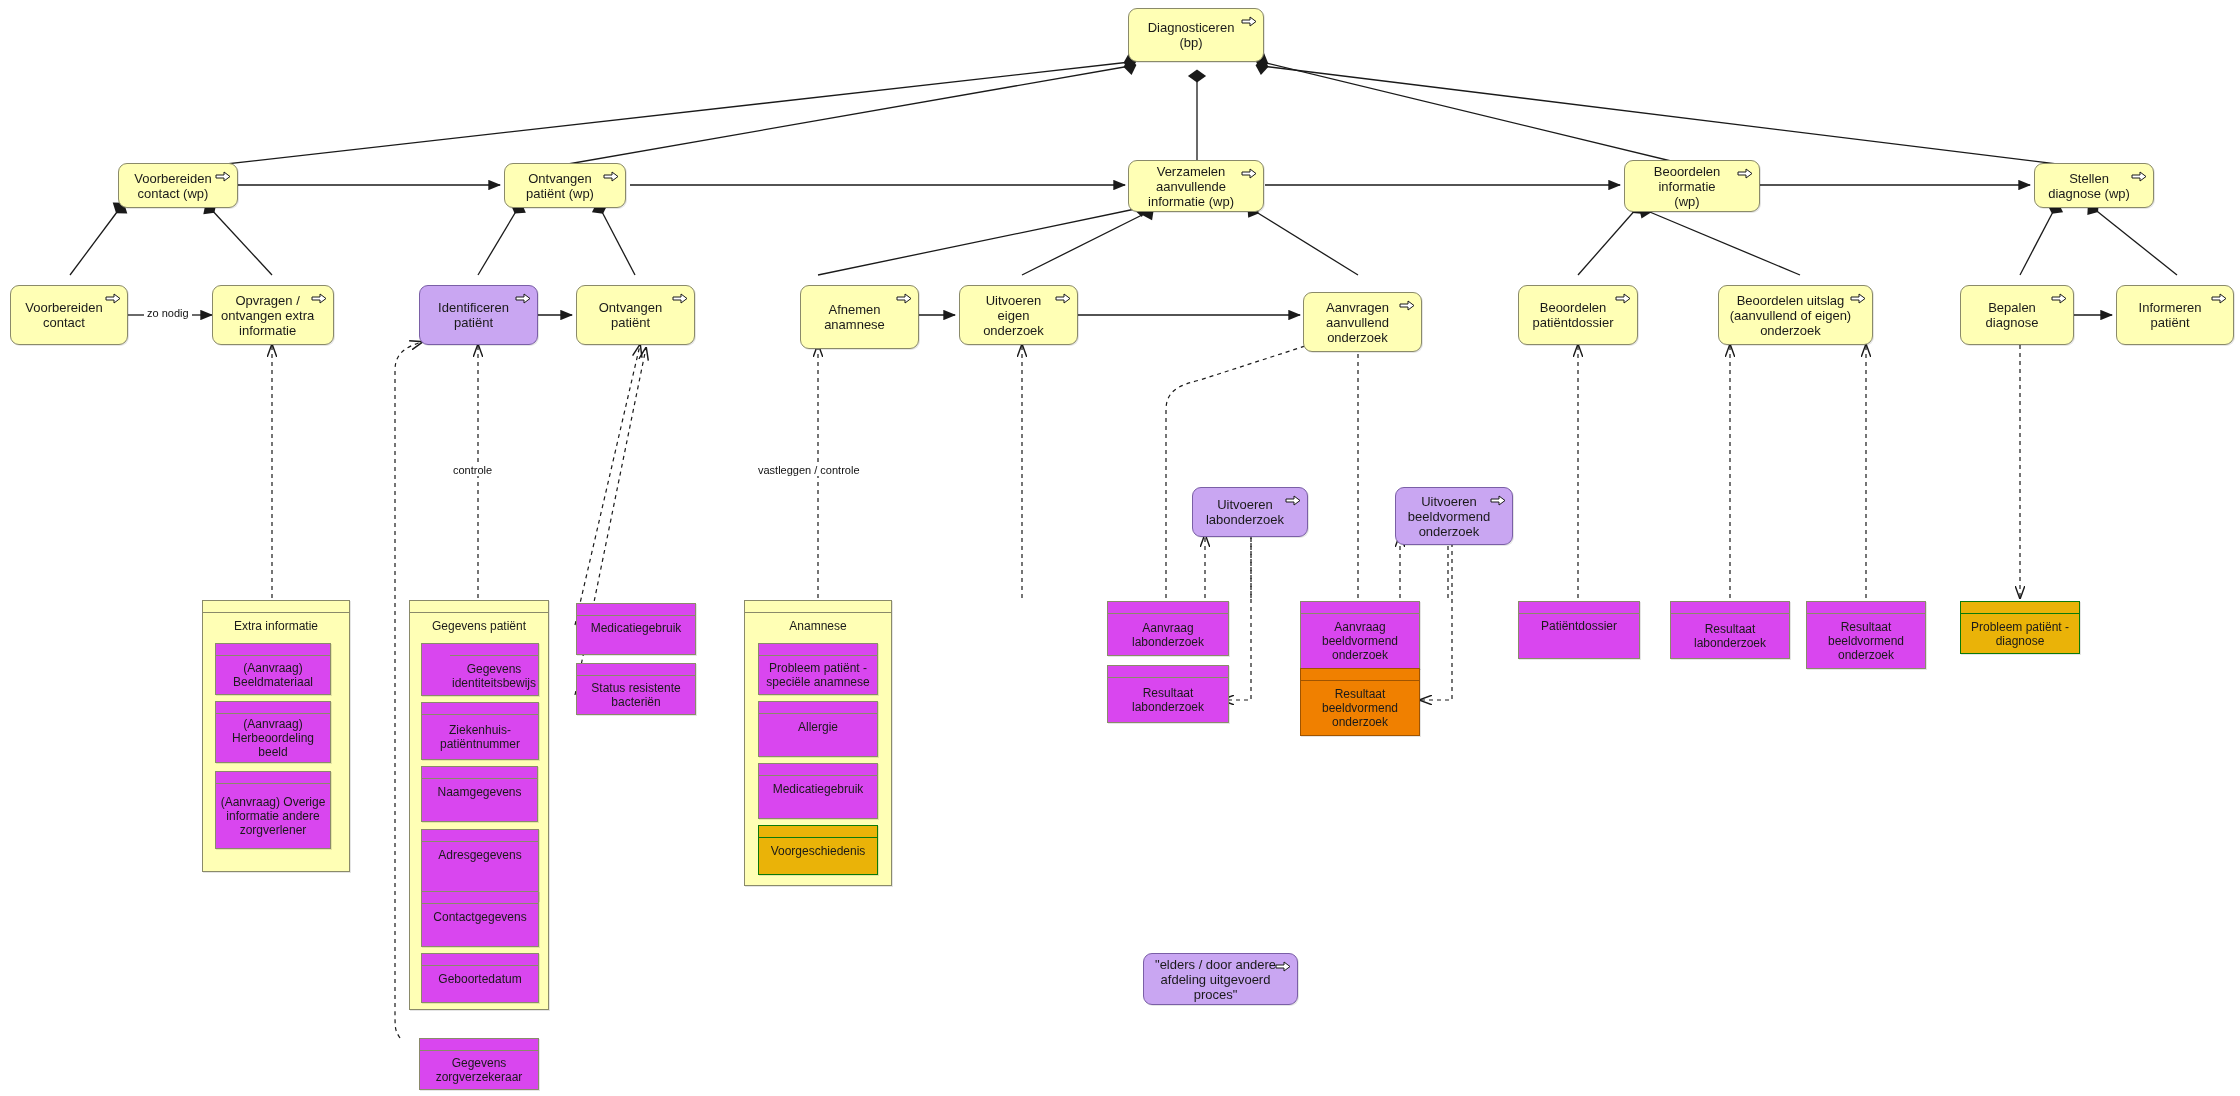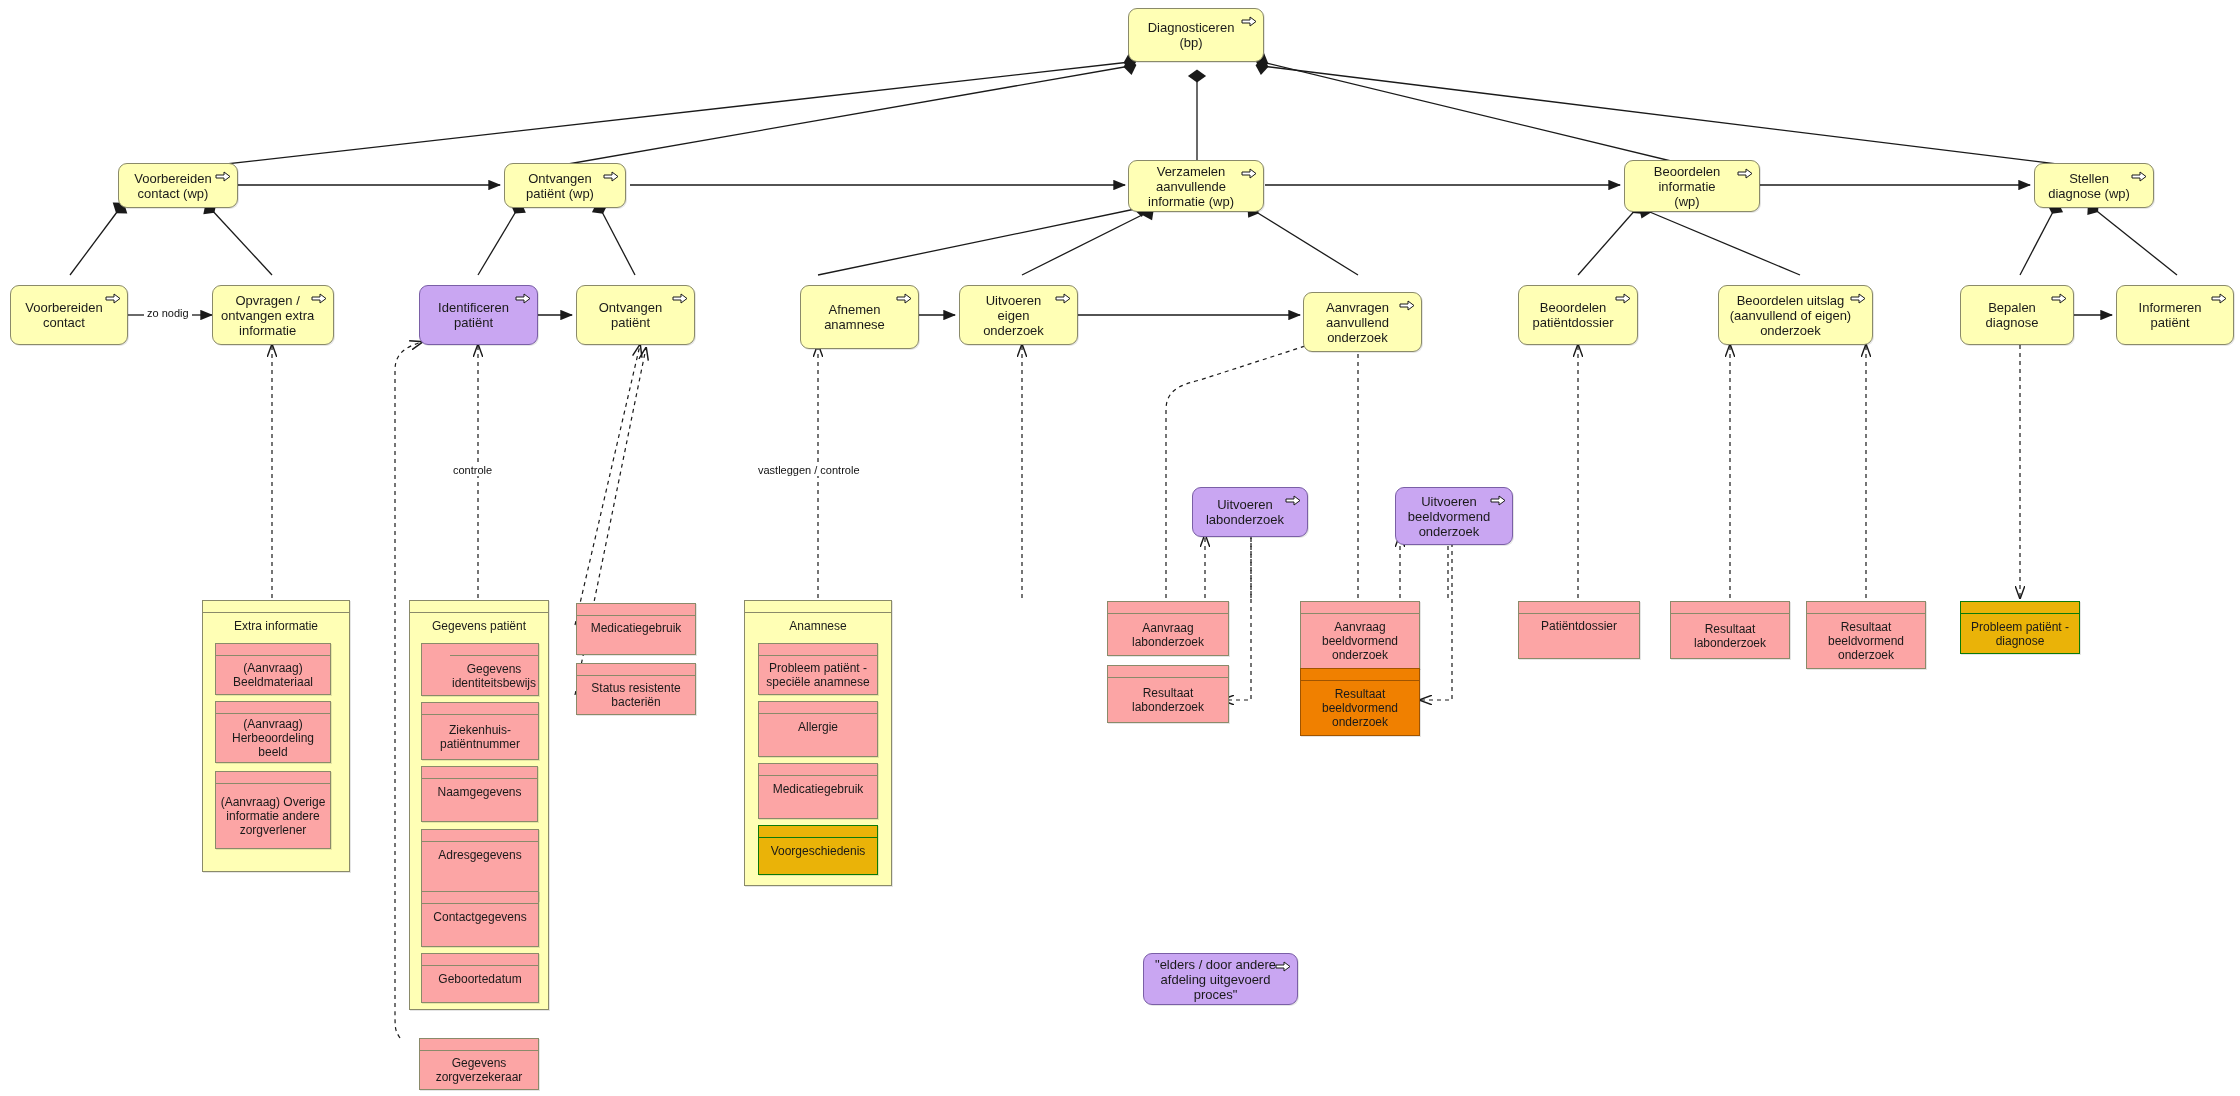--- a/index.html
+++ b/index.html
@@ -16,21 +16,21 @@
     font-size:13px;line-height:15px;padding:4px 16px 4px 6px;
     box-shadow:1px 1px 0 rgba(0,0,0,.10);
   }
   .proc.purple{background:#c9a6f2;border-color:#7a5fa6;}
   .proc .arrow-ico{position:absolute;right:6px;top:7px;width:16px;height:11px;}
   .proc .lbl{display:block;}
 
   
   .dobj{
     position:absolute;box-sizing:border-box;
-    background:#fca5a5;border:1px solid #8a8a6a;
+    background:#d946ef;border:1px solid #8a8a6a;
     display:flex;flex-direction:column;
     box-shadow:1px 1px 0 rgba(0,0,0,.10);
   }
   .dobj > .bar{height:11px;border-bottom:1px solid #8a8a6a;flex:0 0 11px;}
   .dobj > .body{flex:1;display:flex;align-items:center;justify-content:center;
     text-align:center;font-size:12px;line-height:14px;padding:2px 4px;}
   .dobj.green{background:#eab308;border-color:#0a7a0a;}
   .dobj.green > .bar{border-bottom-color:#0a7a0a;}
   .dobj.orange{background:#f08000;border-color:#a05400;}
   .dobj.orange > .bar{border-bottom-color:#a05400;}

